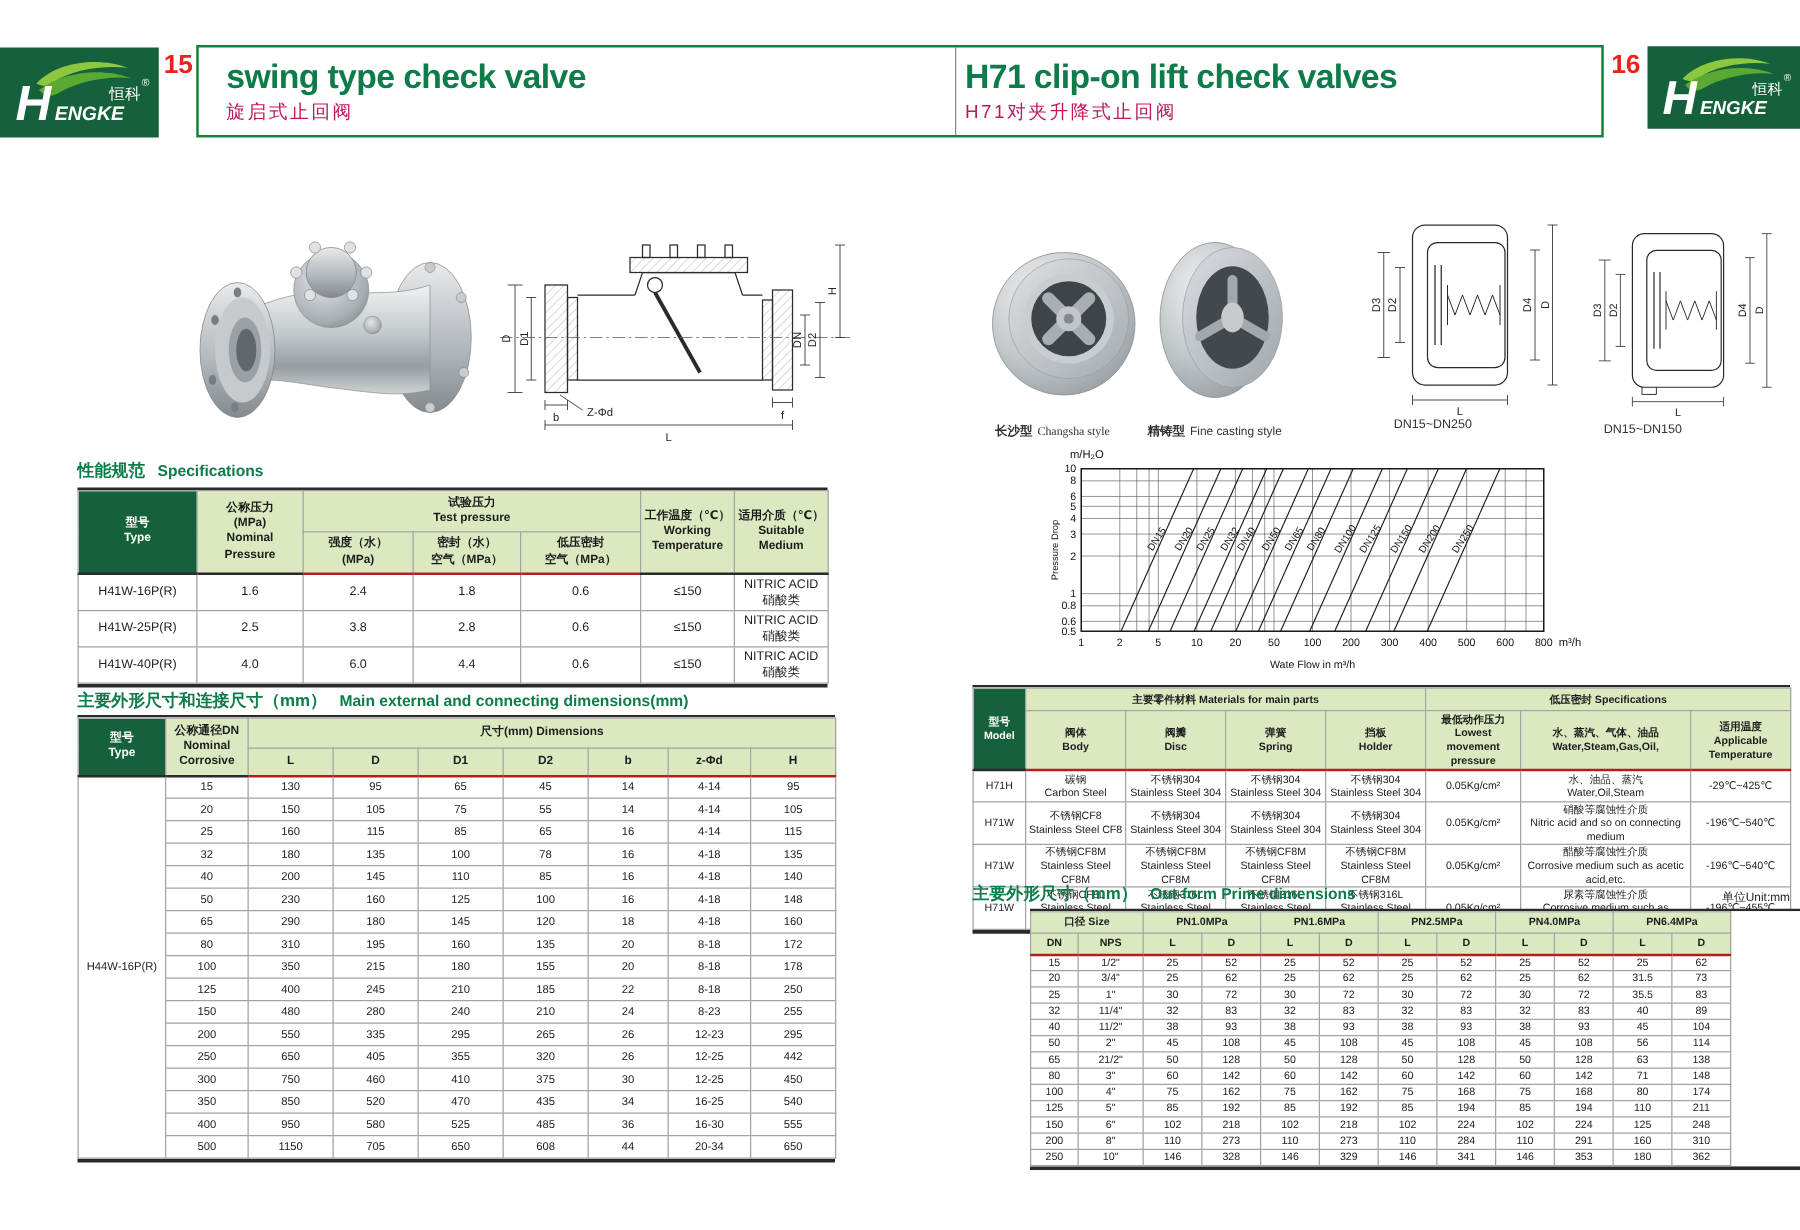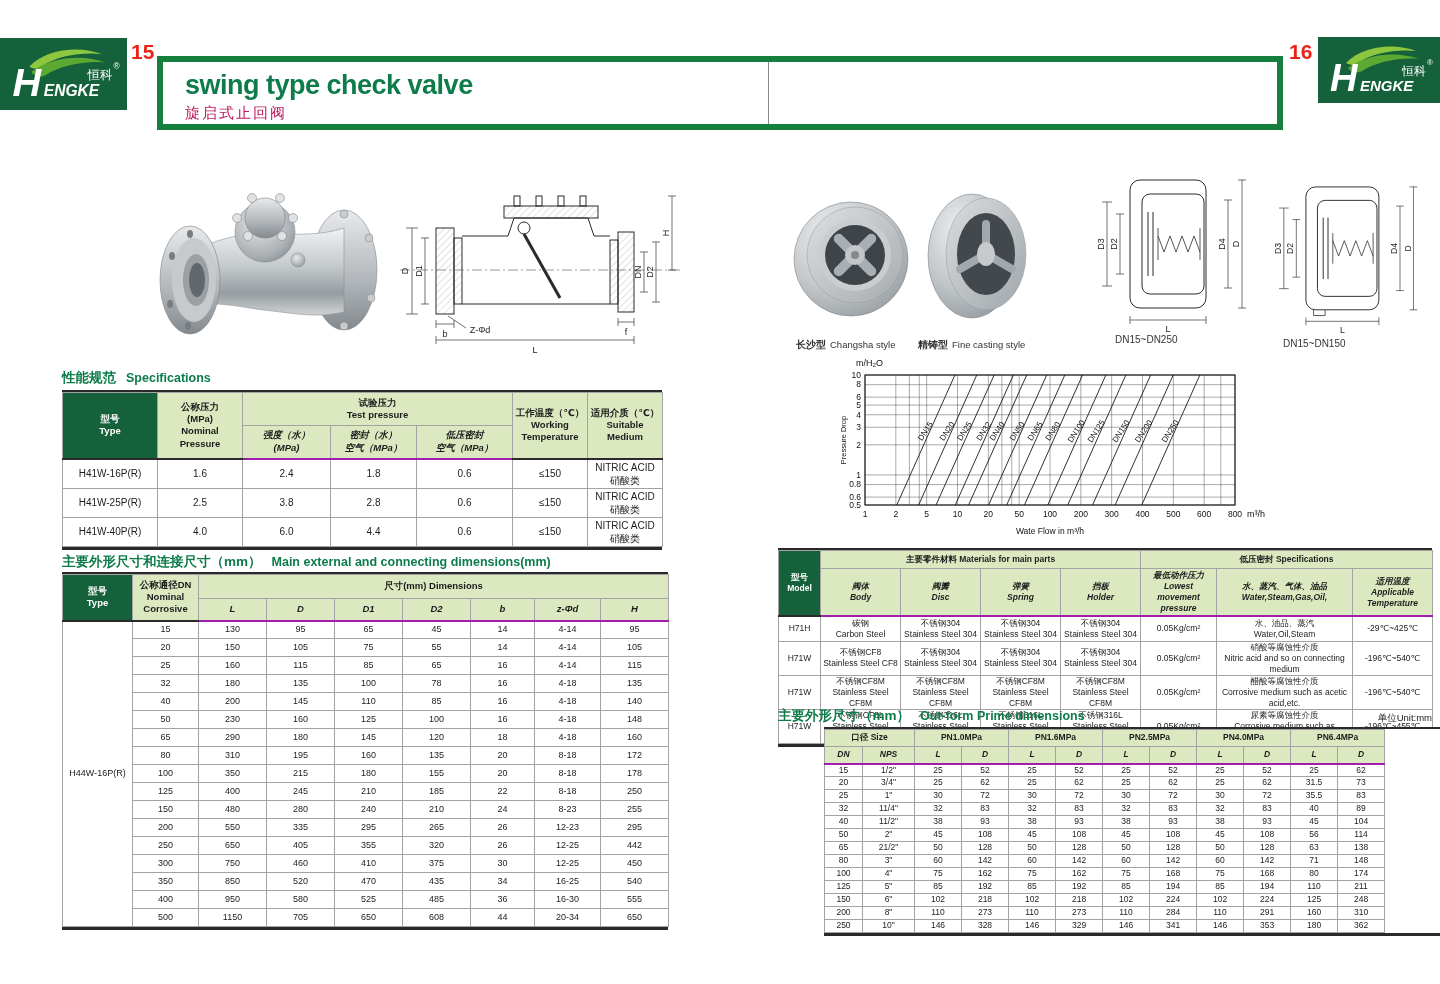--- a/index.html
+++ b/index.html
@@ -4,39 +4,39 @@
 <style>
   * { margin:0; padding:0; box-sizing:border-box; }
   html,body { width:1440px; height:984px; background:#ffffff;
     font-family:"Liberation Sans","DejaVu Sans",sans-serif; color:#1c1c1c; }
   .page { position:relative; width:1440px; height:984px; overflow:hidden; background:#fff; }
   .abs { position:absolute; }
 
   
   .logo-box { background:#15613c; }
   .pagenum { font-size:21px; font-weight:bold; color:#e8231a; }
-  .title-strip { border:6px solid #15803d; background:#fff;margin-top:20px; }
+  .title-strip { border:2px solid #15803d; background:#fff; }
   .title-divider { position:absolute; top:0; bottom:0; left:605px; border-left:1px solid #8a8a8a; }
   .title-en { font-size:27px; font-weight:bold; color:#0d7c4a; letter-spacing:-0.5px; line-height:1.1; }
   .title-cn { font-size:15px; color:#be185d; letter-spacing:2px; margin-top:3px; }
 
   
   .sec-title { color:#0d7c4a; font-weight:bold; white-space:nowrap; }
   .sec-title .cn { font-size:13.5px; }
   .sec-title .en { font-size:12.5px; margin-left:10px; }
   .unit-note { font-size:9.5px; color:#222; text-align:right; }
 
   
   .tblwrap { border-top:2px solid #2a2a2a; border-bottom:3px solid #2a2a2a; }
   .tbl { border-collapse:collapse; table-layout:fixed; width:100%; background:#fff; }
   .tbl th, .tbl td { border:1px solid #a3a3a3; text-align:center; vertical-align:middle;
      white-space:pre-line; padding:1px 2px; line-height:1.3; }
   .tbl thead th { background:#dce9c0; font-weight:bold; }
   .th-dark { background:#15613c !important; color:#fff; }
-  .tbl tr.subhead th { border-bottom:2px solid #a21caf;font-style:italic; }
+  .tbl tr.subhead th { border-bottom:2px solid #b91c1c; }
   .tbl thead th.deep { border-bottom:2px solid #2a2a2a; }
 
   .spec-tbl th { font-size:9.5px; height:33px; }
   .spec-tbl td { font-size:10px; height:28px; }
 
   .dims-tbl th { font-size:9.5px; }
   .dims-tbl tr.h1 th { height:24px; }
   .dims-tbl tr.subhead th { height:22px; }
   .dims-tbl td { font-size:9px; height:18px; padding:0 2px; }
 
@@ -70,20 +70,24 @@
       <text x="109" y="28" font-size="8" fill="#ffffff">®</text>
     </svg>
   </div>
   <div class="abs pagenum" style="left:131px;top:40px;">15</div>
 
   <div class="abs title-strip" style="left:157px;top:36px;width:1126px;height:74px;">
     <div class="title-divider"></div>
     <div class="abs" style="left:22px;top:9px;">
       <div class="title-en">swing type check valve</div>
       <div class="title-cn">旋启式止回阀</div>
+    </div>
+    <div class="abs" style="left:613px;top:9px;">
+      <div class="title-en">H71 clip-on lift check valves</div>
+      <div class="title-cn">H71对夹升降式止回阀</div>
     </div>
   </div>
 
   <div class="abs pagenum" style="left:1289px;top:40px;">16</div>
   <div class="abs logo-box" style="left:1318px;top:37px;width:122px;height:66px;">
     <svg width="122" height="66" viewBox="0 0 122 66">
       <path d="M28,26 C45,8 78,6 98,14 C80,12 55,15 40,26 C36,29 32,28 28,26 Z" fill="#8dc63f"></path>
       <path d="M30,31 C50,16 80,14 101,22 C82,20 58,25 44,34 C38,37 33,35 30,31 Z" fill="#5ba832"></path>
       <text x="12" y="54" font-size="38" font-style="italic" font-weight="bold" fill="#ffffff">H</text>
       <text x="42" y="54" font-size="15" font-style="italic" font-weight="bold" fill="#ffffff">ENGKE</text>
@@ -486,21 +490,21 @@
     </defs>
     <circle cx="63" cy="75" r="57" fill="url(#rg1)" stroke="#83888c" stroke-width="0.6"></circle>
     <circle cx="67" cy="71" r="48" fill="url(#lg2)" stroke="#94999d" stroke-width="0.5"></circle>
     <circle cx="67" cy="71" r="36" fill="#c9cdd0"></circle>
     <circle cx="67" cy="71" r="30" fill="#3f4448"></circle>
     <rect x="62" y="43" width="10" height="56" rx="5" fill="#a9aeb2" transform="rotate(45 67 71)"></rect>
     <rect x="62" y="43" width="10" height="56" rx="5" fill="#a9aeb2" transform="rotate(-45 67 71)"></rect>
     <circle cx="67" cy="71" r="10" fill="#c2c6c9"></circle>
     <circle cx="67" cy="71" r="4" fill="#85898d"></circle>
   </svg>
-  <div class="abs caption" style="left:796px;top:338px;">
+  <div class="abs caption" style="left:796px;top:338px;font-family:Liberation Serif, serif;">
     <span class="cn">长沙型</span><span class="en">Changsha style</span>
   </div>
 
   <svg class="abs" style="left:920px;top:180px;" width="122" height="152" viewBox="0 0 122 152">
     <defs>
       <radialGradient id="rg1b" cx="0.35" cy="0.3" r="0.85">
         <stop offset="0" stop-color="#eef0f1"></stop>
           <stop offset="0.55" stop-color="#bfc4c7"></stop>
           <stop offset="1" stop-color="#8a9094"></stop>
       </radialGradient>

